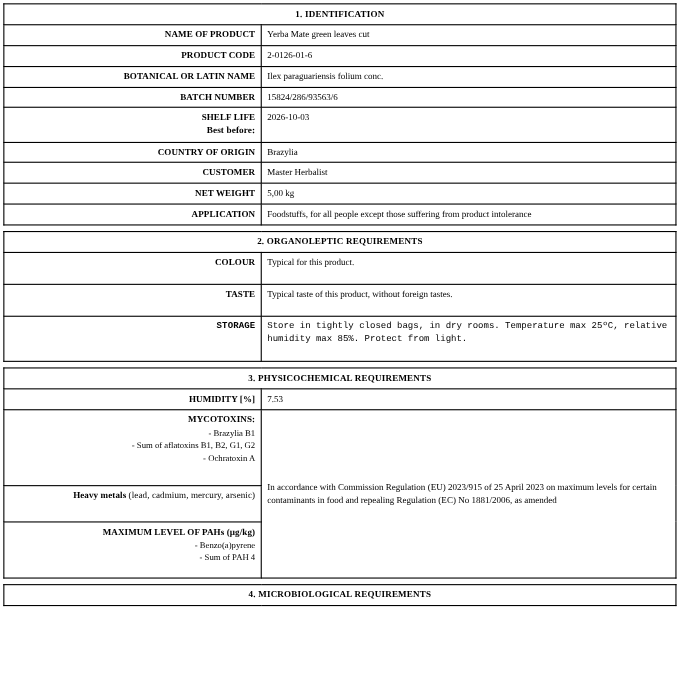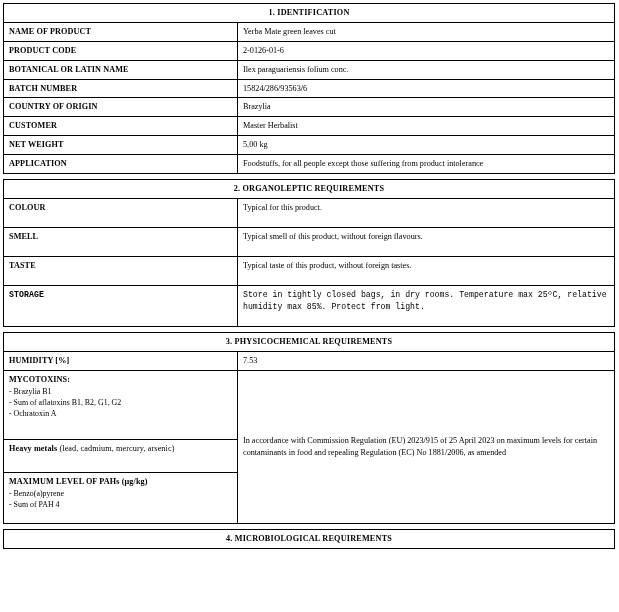--- a/index.html
+++ b/index.html
@@ -40,20 +40,21 @@
     font-weight: bold;
     font-size: 9.6px;
     letter-spacing: 0.2px;
     padding: 6px 4px 7px 4px;
   }
   td.label {
     width: 234px;
     font-weight: bold;
     font-size: 8.4px;
     letter-spacing: 0.1px;
+    text-align: right;
   }
   td.value {
     font-weight: normal;
     font-size: 7.9px;
   }
   .sub {
     font-weight: normal;
     font-size: 7.9px;
     display: block;
     letter-spacing: 0;
@@ -100,20 +101,27 @@
       </tr>
       <tr>
         <td class="label">BOTANICAL OR LATIN NAME</td>
         <td class="value">Ilex paraguariensis folium conc.</td>
       </tr>
       <tr>
         <td class="label">BATCH NUMBER</td>
         <td class="value">15824/286/93563/6</td>
       </tr>
       <tr>
+        <td class="label">
+          <span>SHELF LIFE</span>
+          <span class="label-line2">Best before:</span>
+        </td>
+        <td class="value">2026-10-03</td>
+      </tr>
+      <tr>
         <td class="label">COUNTRY OF ORIGIN</td>
         <td class="value">Brazylia</td>
       </tr>
       <tr>
         <td class="label">CUSTOMER</td>
         <td class="value"> Master Herbalist</td>
       </tr>
       <tr>
         <td class="label">NET WEIGHT</td>
         <td class="value">5,00 kg</td>
@@ -130,24 +138,20 @@
         <col style="width:234px">
         <col>
       </colgroup>
     <tbody>
       <tr>
         <td class="section-head" colspan="2">2. ORGANOLEPTIC  REQUIREMENTS</td>
       </tr>
       <tr class="r-colour">
         <td class="label">COLOUR</td>
         <td class="value">Typical for this product.</td>
-      </tr>
-      <tr class="r-smell">
-        <td class="label">SMELL</td>
-        <td class="value">Typical smell of this product, without foreign flavours.</td>
       </tr>
       <tr class="r-taste">
         <td class="label">TASTE</td>
         <td class="value">Typical taste of this product, without foreign tastes.</td>
       </tr>
       <tr class="r-storage">
         <td class="label">STORAGE</td>
         <td class="value">Store in tightly closed bags, in dry rooms. Temperature max 25ºC, relative humidity max 85%. Protect from light.</td>
       </tr>
     </tbody>

